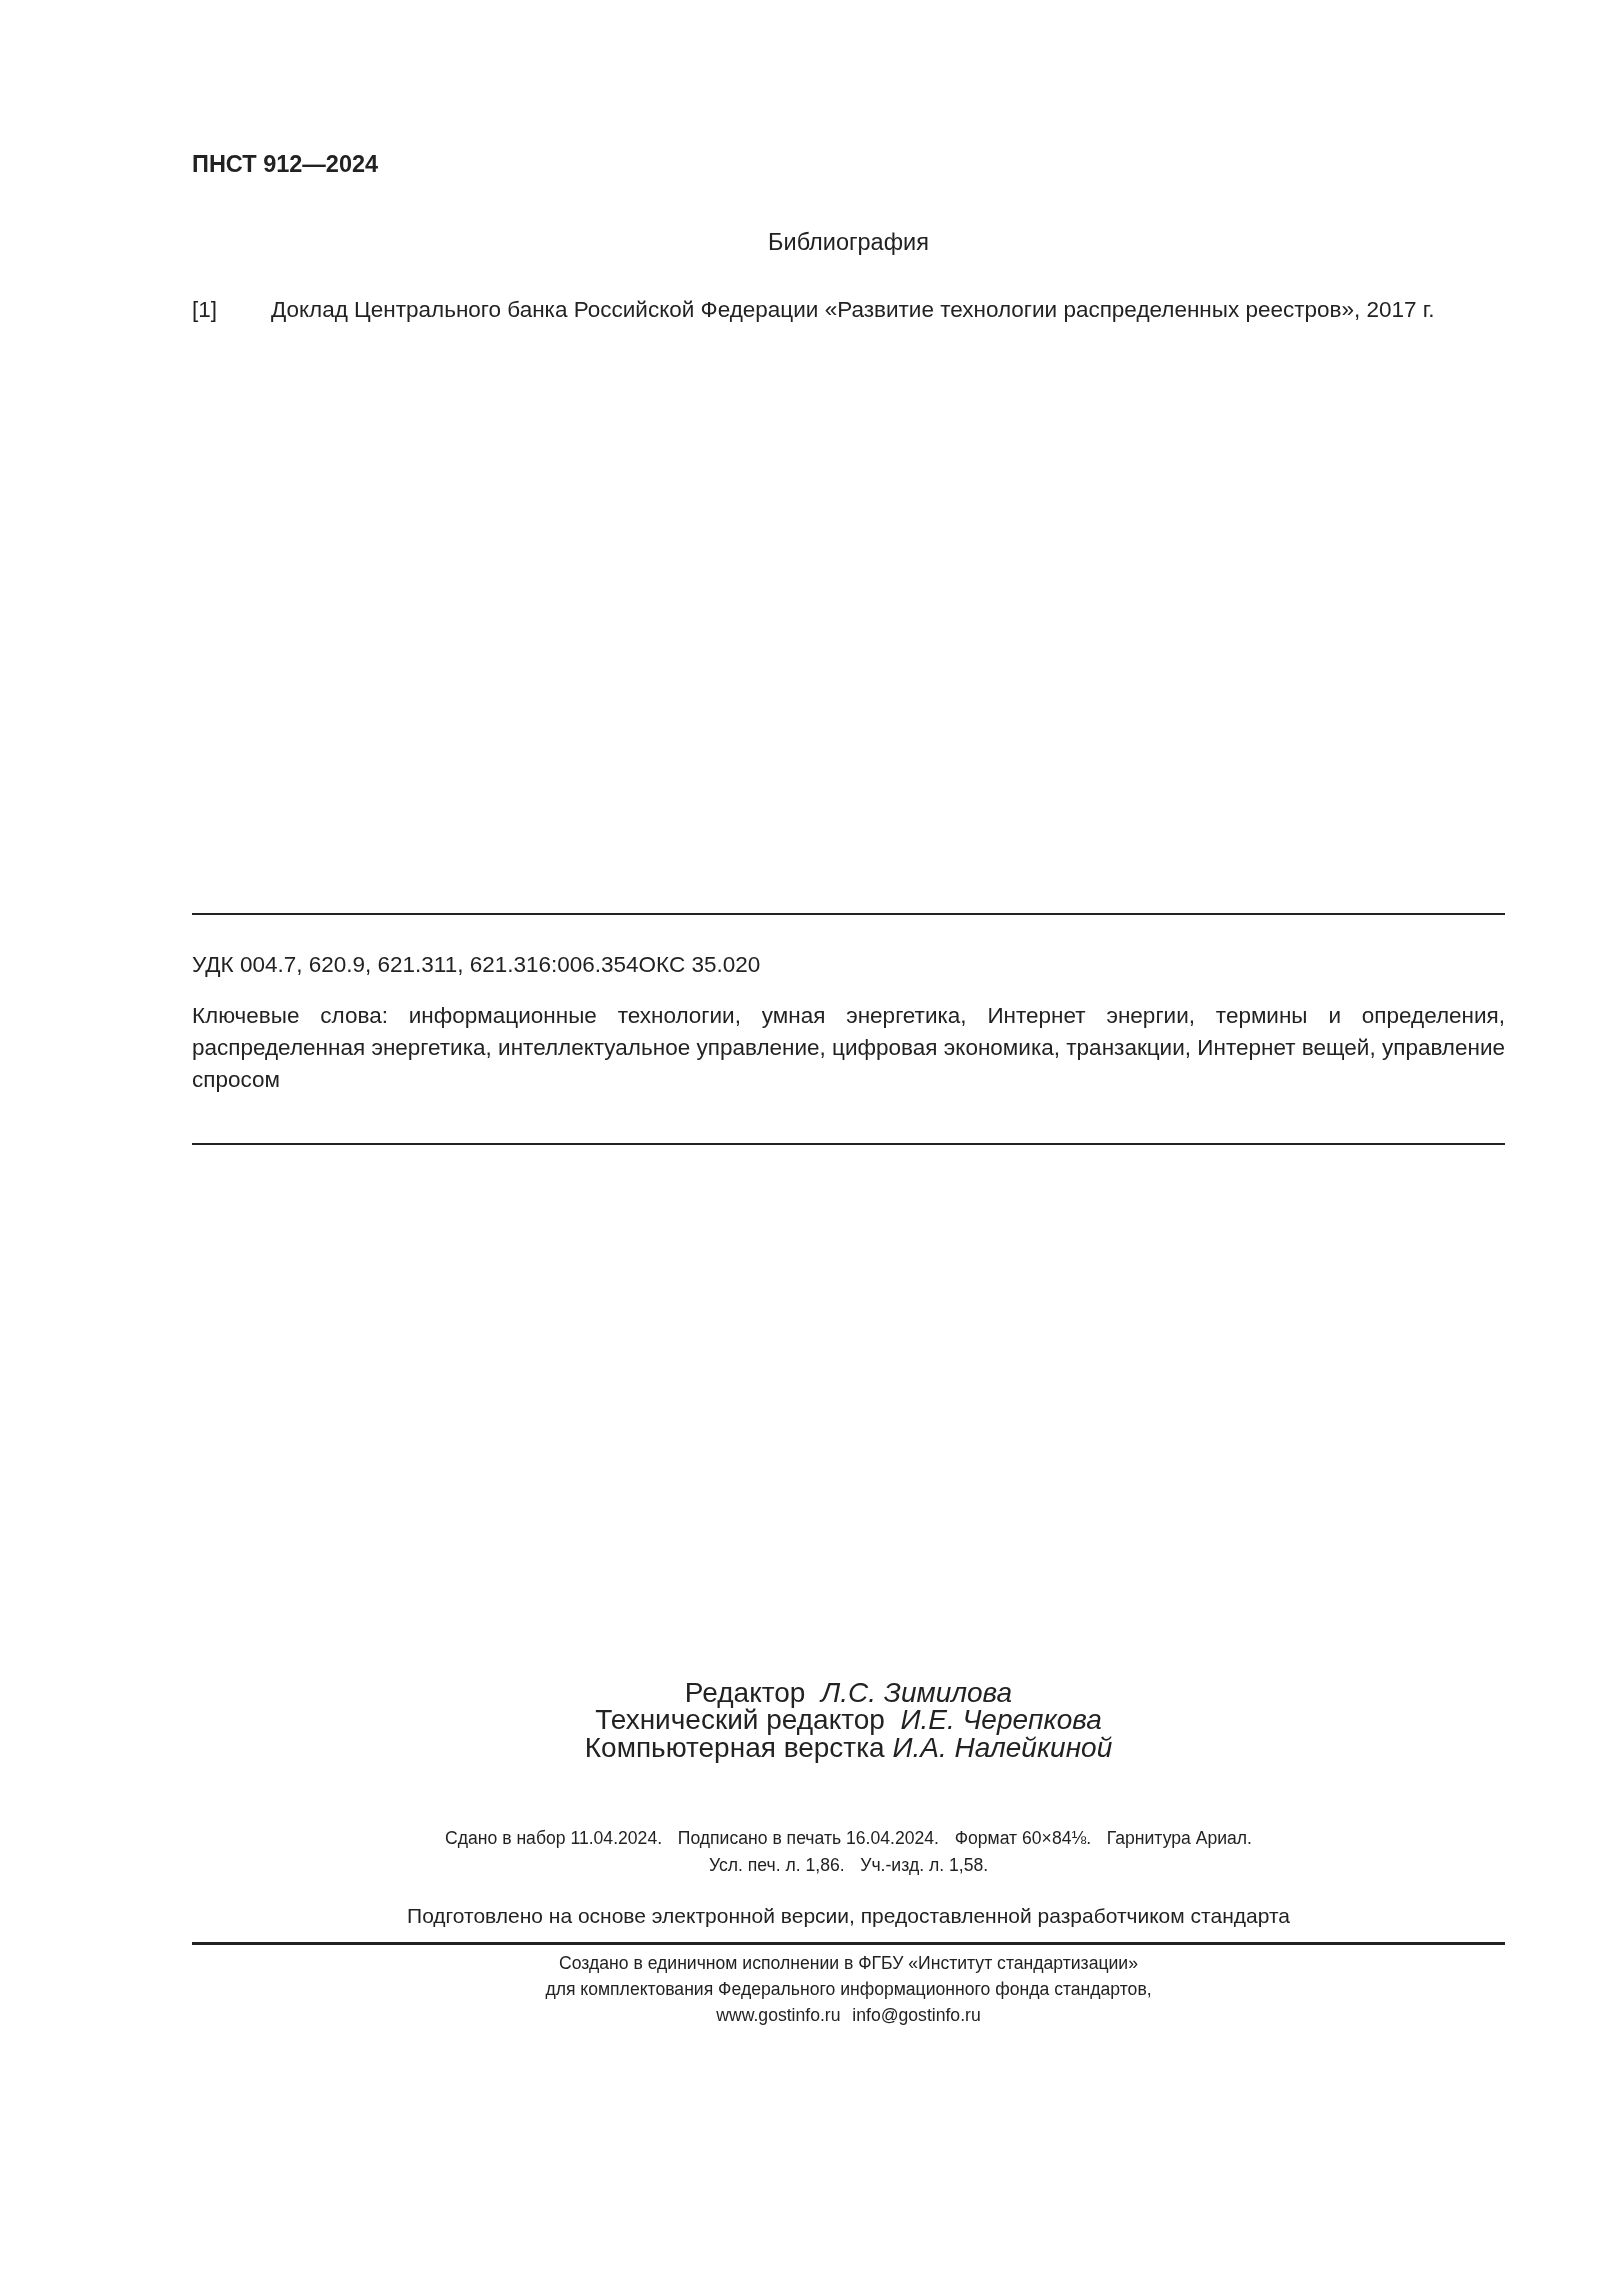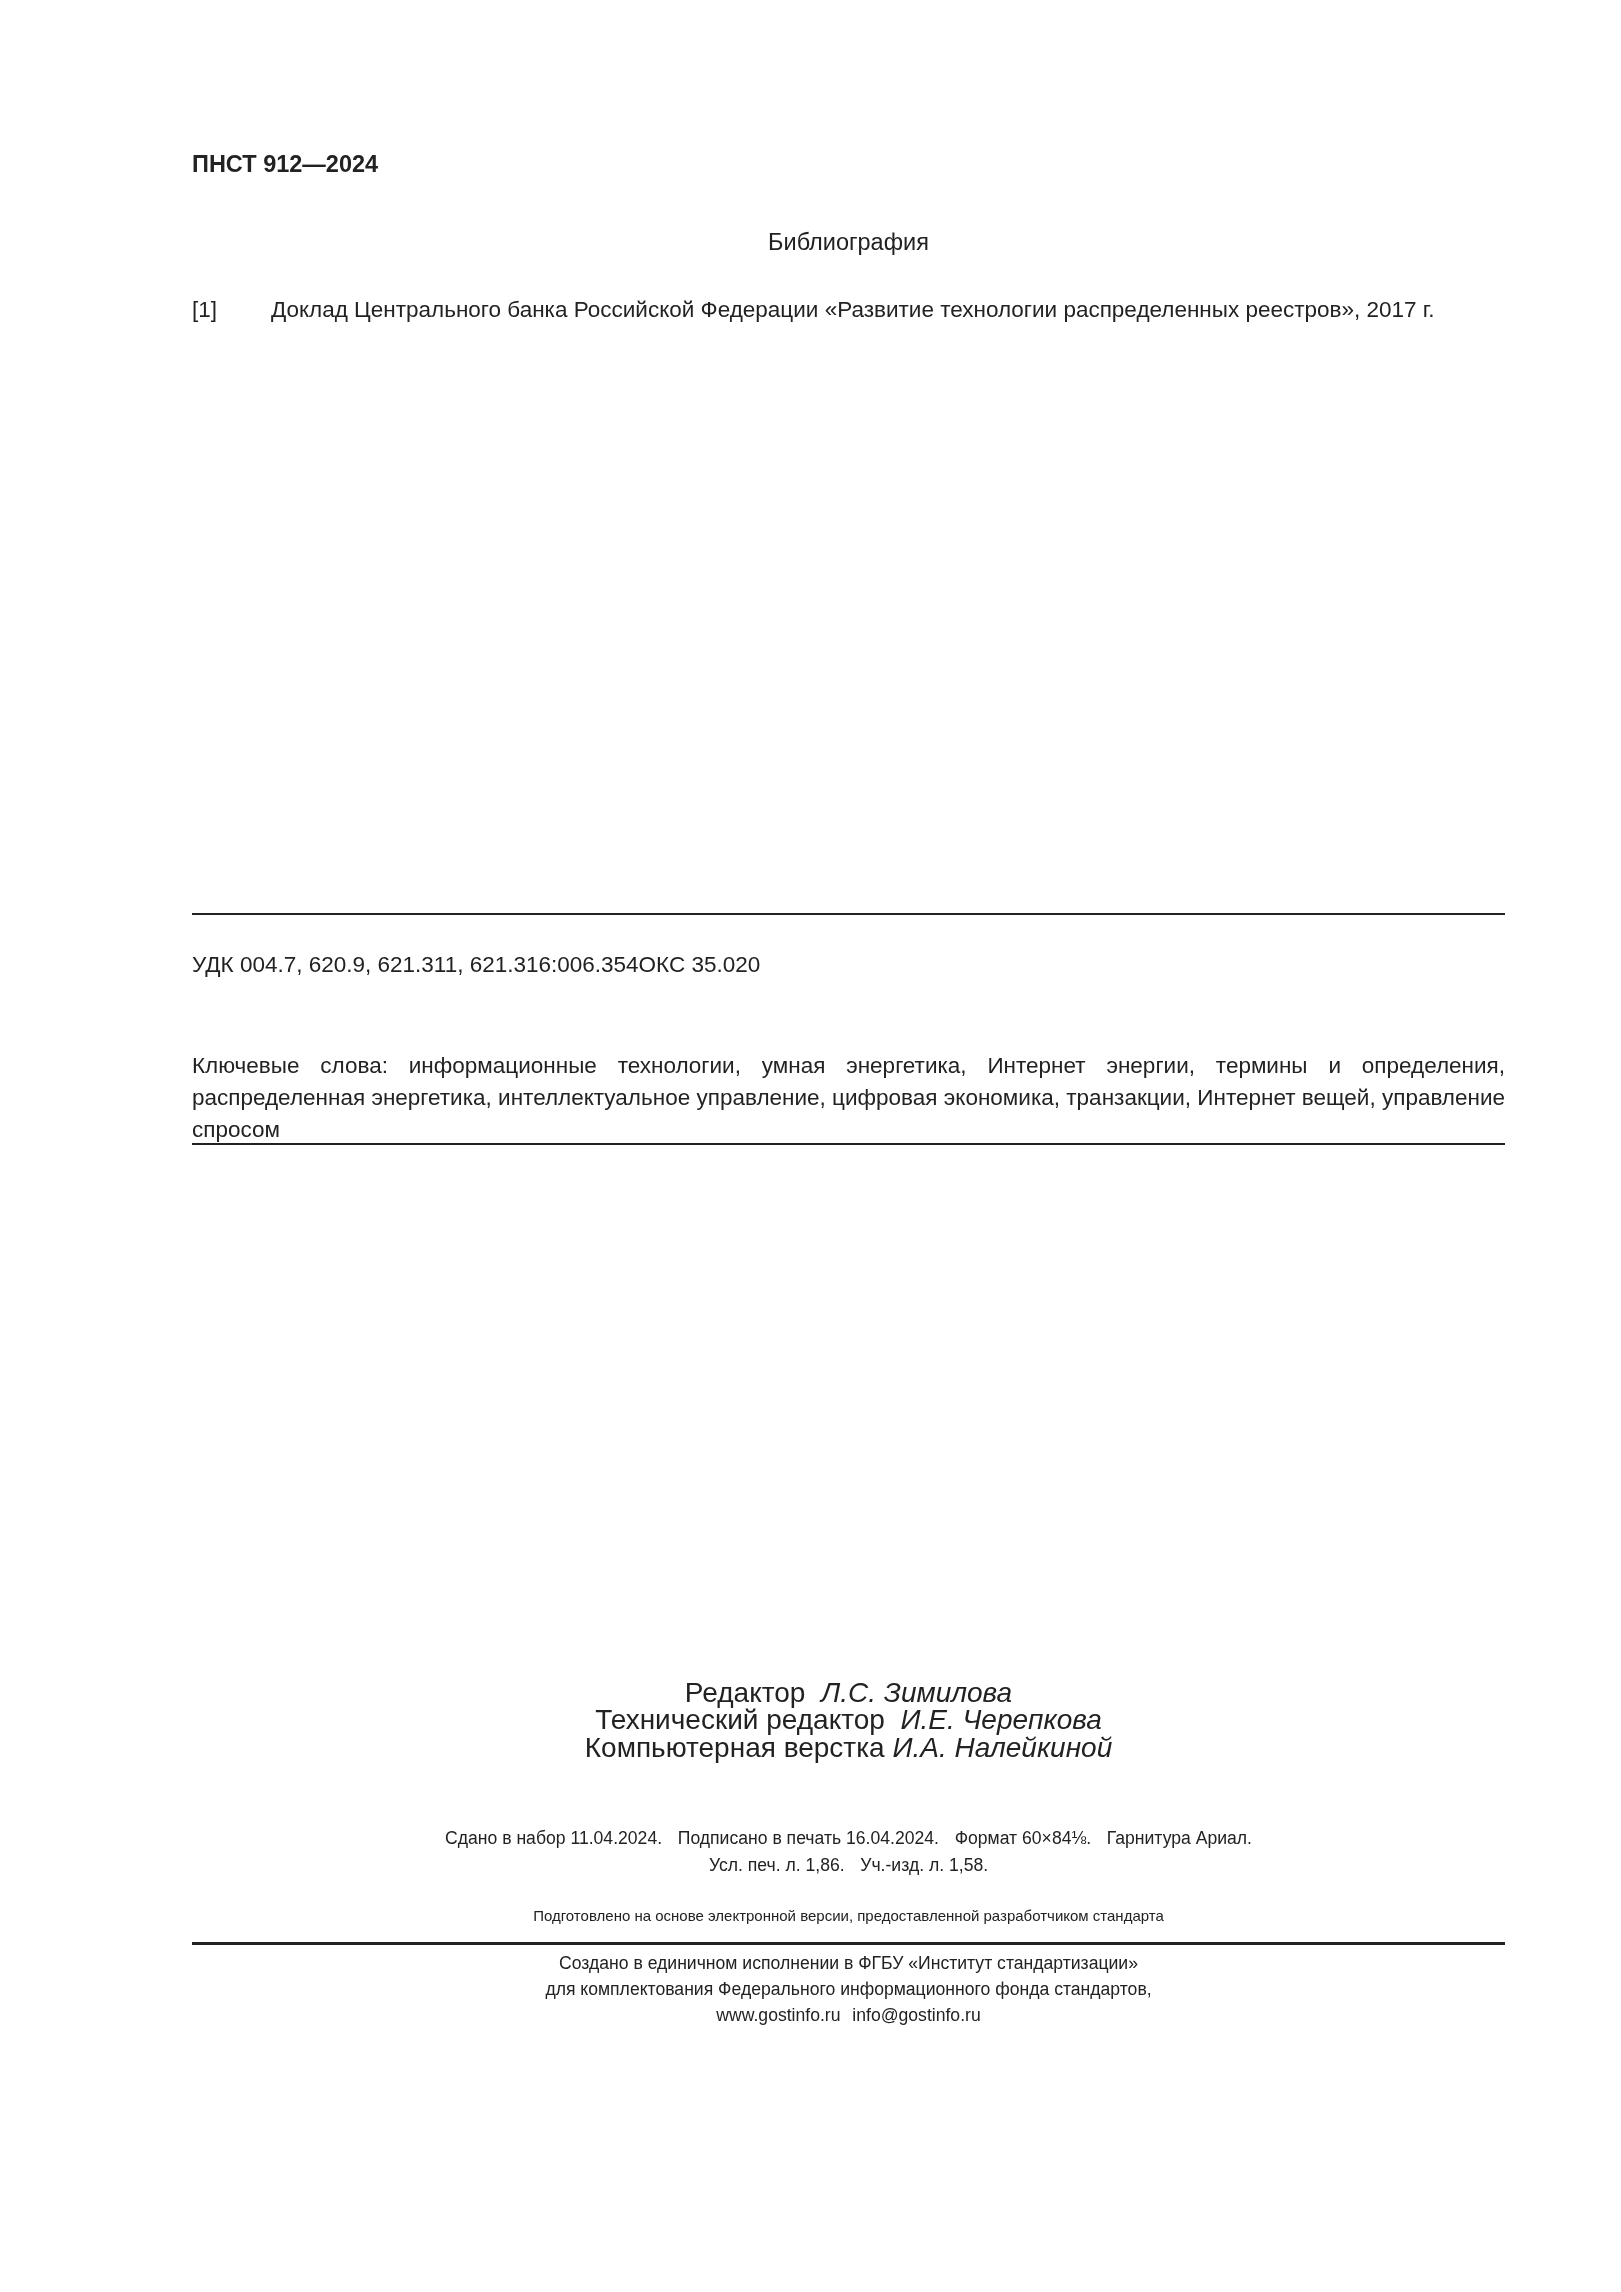--- a/index.html
+++ b/index.html
@@ -7,25 +7,25 @@
          font-family: "Liberation Sans", "DejaVu Sans", sans-serif; color: #222222; }
   .abs { position: absolute; }
   .doc-code { left: 192px; top: 151px; font-size: 23.5px; font-weight: bold; line-height: 27.4px; white-space: nowrap; }
   .bib-title { left: 192px; width: 1313px; top: 229px; text-align: center; font-size: 23.5px; font-weight: normal; line-height: 27.4px; }
   .bib-entry { left: 192px; width: 1313px; top: 296px; font-size: 22.5px; line-height: 28px; display: flex; }
   .bib-num { width: 79px; flex: none; }
   .bib-text { flex: 1; text-align: justify; }
   .rule { left: 192px; width: 1313px; height: 2px; background: #222222; }
   .rule.thick { height: 2.9px; }
   .udk-row { left: 192px; width: 1313px; top: 951px; font-size: 22.5px; line-height: 28px; display: flex; white-space: nowrap; }
-  .keywords { left: 192px; width: 1313px; top: 1050px; font-size: 22.5px; line-height: 32px; text-align: justify; text-align-last: left; }
+  .keywords { left: 192px; width: 1313px; top: 1000px; font-size: 22.5px; line-height: 32px; text-align: justify; text-align-last: left; }
   .credits { left: 192px; width: 1313px; top: 1679px; text-align: center; font-size: 28px; line-height: 27.4px; }
   .credits .name { font-style: italic; }
   .imprint { left: 192px; width: 1313px; top: 1825px; text-align: center; font-size: 17.6px; line-height: 26.5px; }
-  .prepared { left: 192px; width: 1313px; top: 1903px; text-align: center; font-size: 15px; line-height: 25.5px; }
+  .prepared { left: 192px; width: 1313px; top: 1903px; text-align: center; font-size: 21px; line-height: 25.5px; }
   .footer { left: 192px; width: 1313px; top: 1950px; text-align: center; font-size: 17.6px; line-height: 26px; }
   .line { display: block; white-space: nowrap; }
   .gap { display: inline-block; width: 15.7px; }
 </style>
 </head>
 <body>
 
 <div class="abs doc-code">ПНСТ 912—2024</div>
 
 <div class="abs bib-title">Библиография</div>

